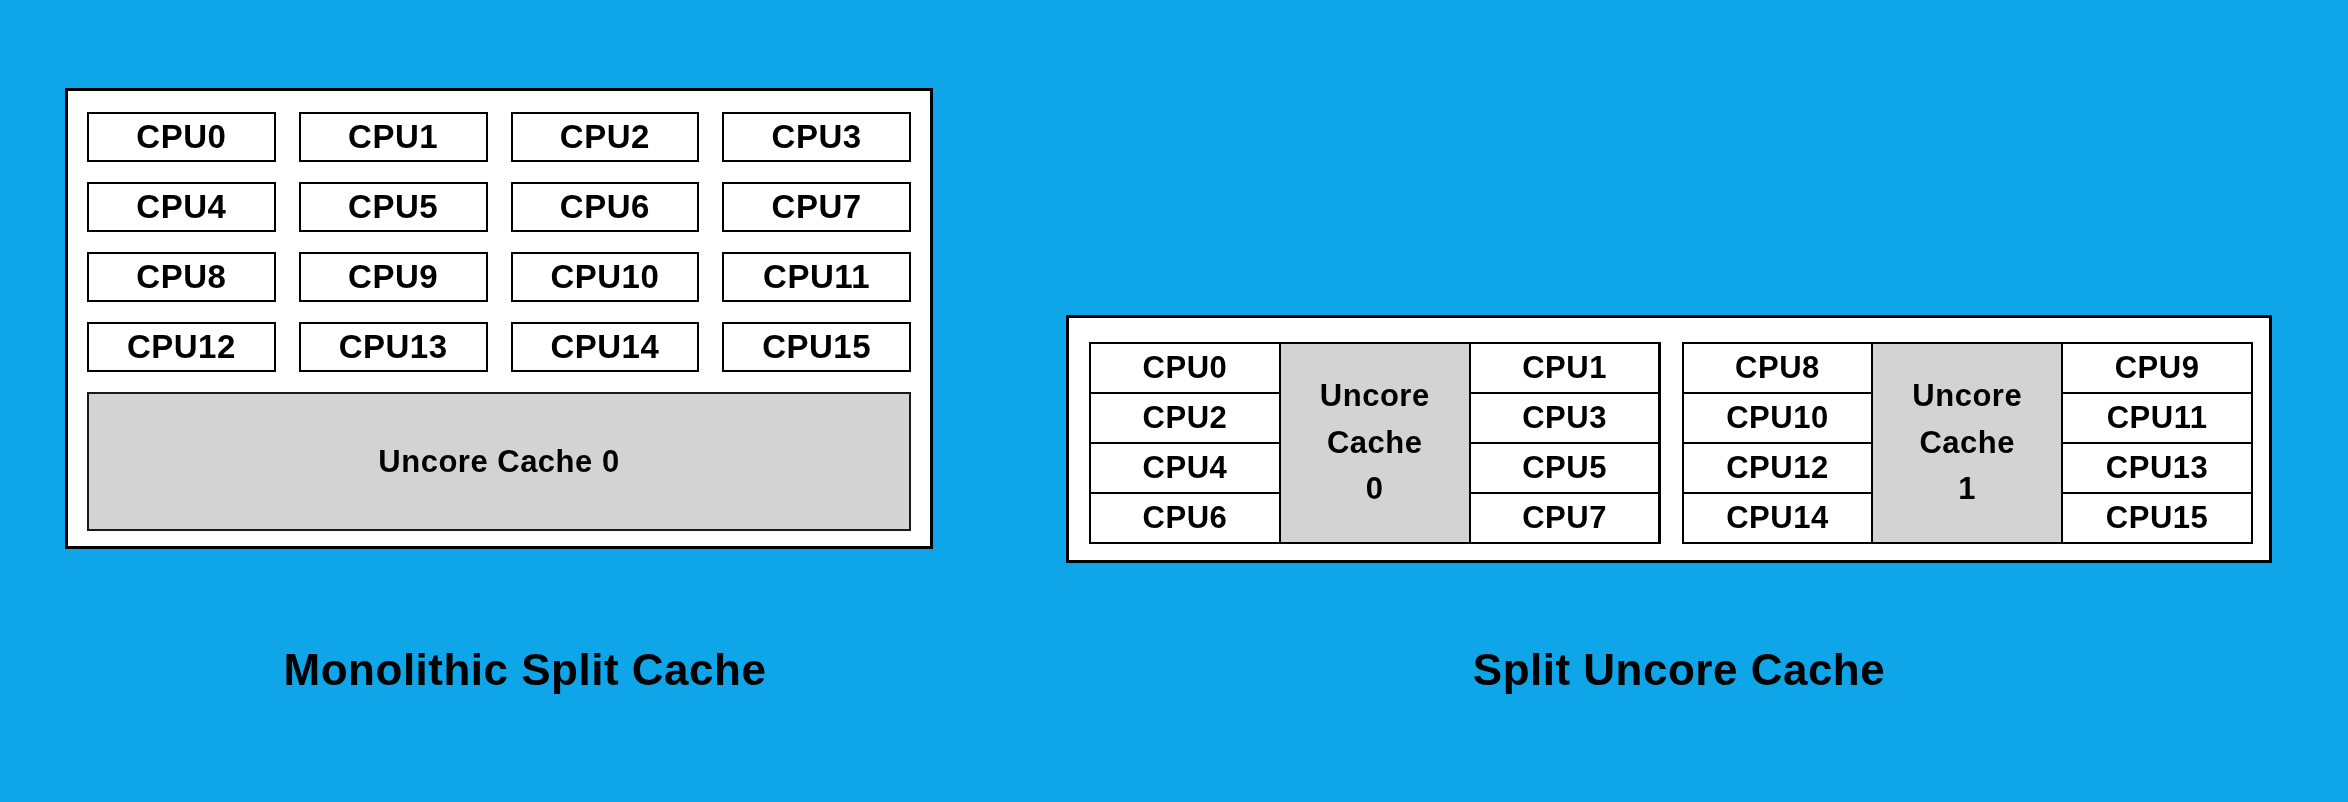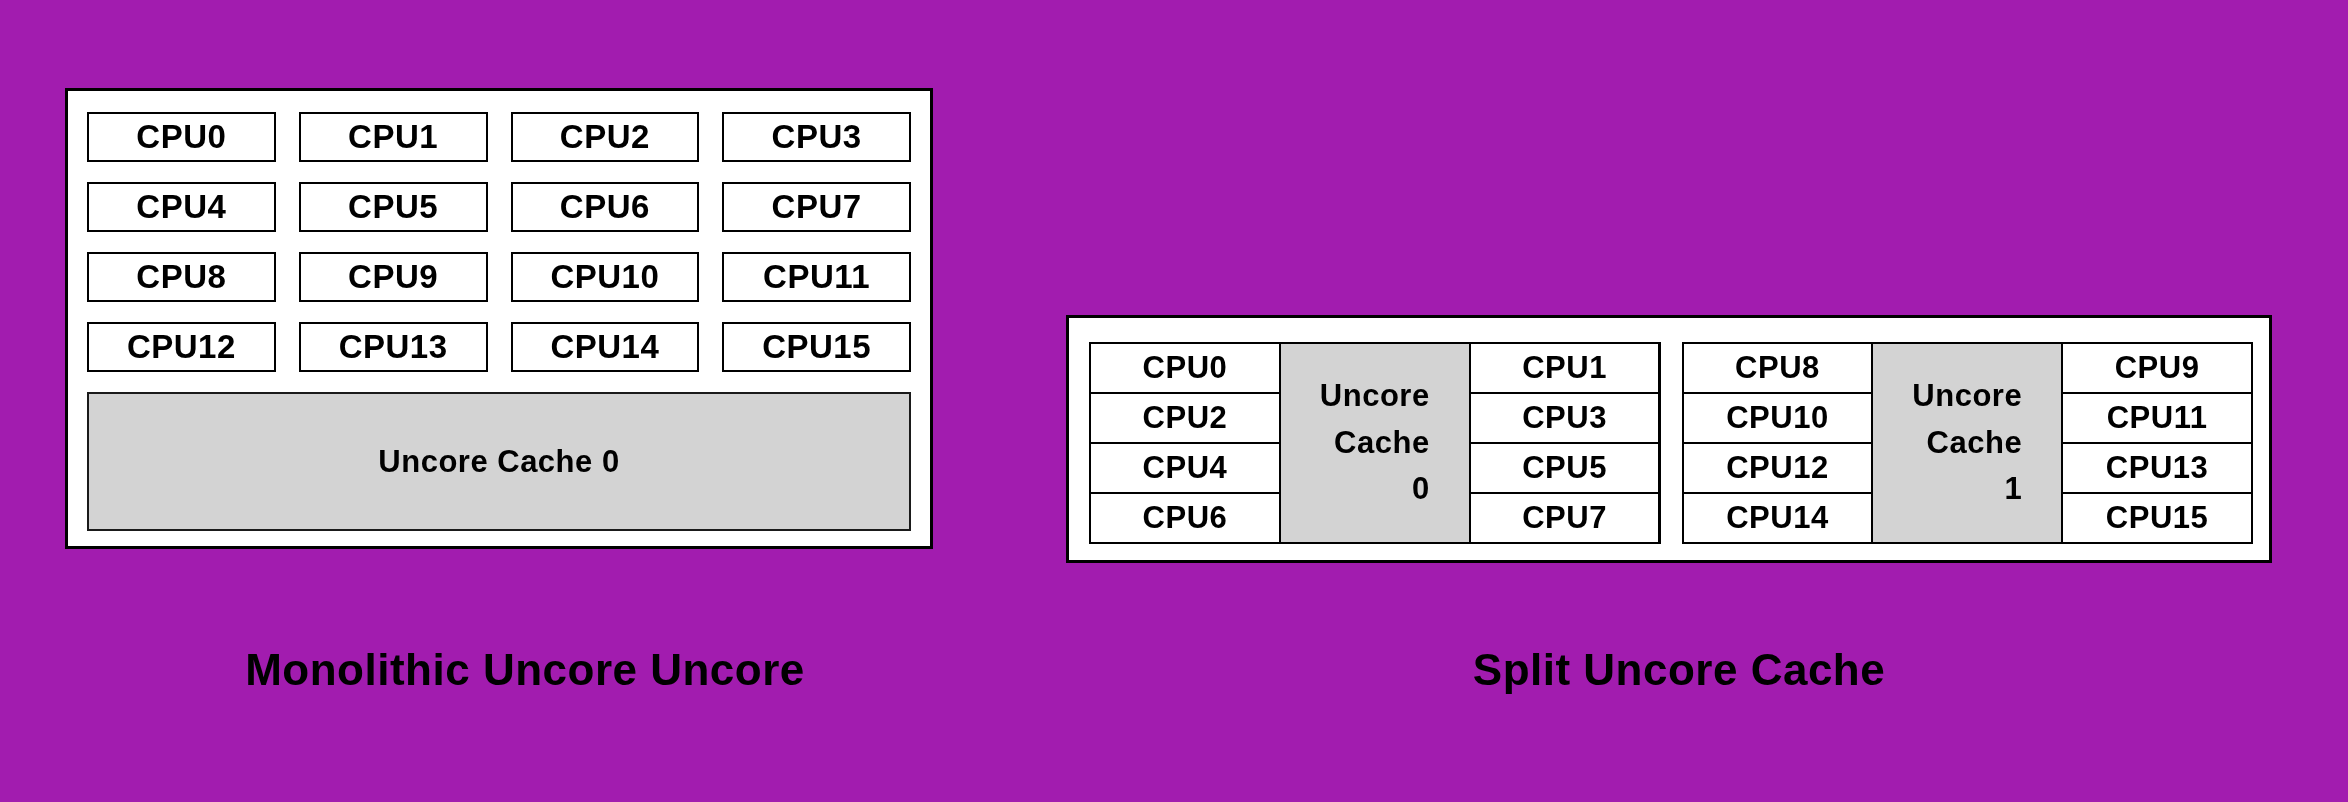--- a/index.html
+++ b/index.html
@@ -1,20 +1,20 @@
 <!DOCTYPE html>
 <html><head>
 <meta charset="utf-8">
 <style>
   html, body { margin: 0; padding: 0; background: #ffffff; }
   .canvas {
     position: relative;
     width: 2348px;
     height: 802px;
-    background: #a21caf;
+    background: #0ea5e9;
     font-family: "Liberation Sans", sans-serif;
     color: #000000;
     overflow: hidden;
   }
 
   
   .mono-box {
     position: absolute;
     left: 65px; top: 88px;
     width: 868px; height: 461px;
@@ -87,21 +87,21 @@
     justify-content: center;
     font-size: 31px;
     font-weight: bold;
     letter-spacing: 0.5px;
     white-space: nowrap;
   }
   .uncore-cell {
     grid-row: span 4;
     background: #d3d3d3;
     white-space: pre-line;
-    text-align: right;
+    text-align: center;
     line-height: 1.5;
   }
 
   
   .caption {
     position: absolute;
     top: 638px;
     height: 64px;
     display: flex;
     align-items: center;
@@ -134,21 +134,21 @@
         <div class="cpu-box">CPU9</div>
         <div class="cpu-box">CPU10</div>
         <div class="cpu-box">CPU11</div>
         <div class="cpu-box">CPU12</div>
         <div class="cpu-box">CPU13</div>
         <div class="cpu-box">CPU14</div>
         <div class="cpu-box">CPU15</div>
       </div>
       <div class="mono-uncore">Uncore Cache 0</div>
     </div>
-    <div class="caption caption-left">Monolithic Uncore Uncore</div>
+    <div class="caption caption-left">Monolithic Split Cache</div>
   </section>
 
   <section>
     <div class="split-box">
 
       <div class="cluster">
         <div class="cell">CPU0</div>
         <div class="cell">CPU2</div>
         <div class="cell">CPU4</div>
         <div class="cell">CPU6</div>

